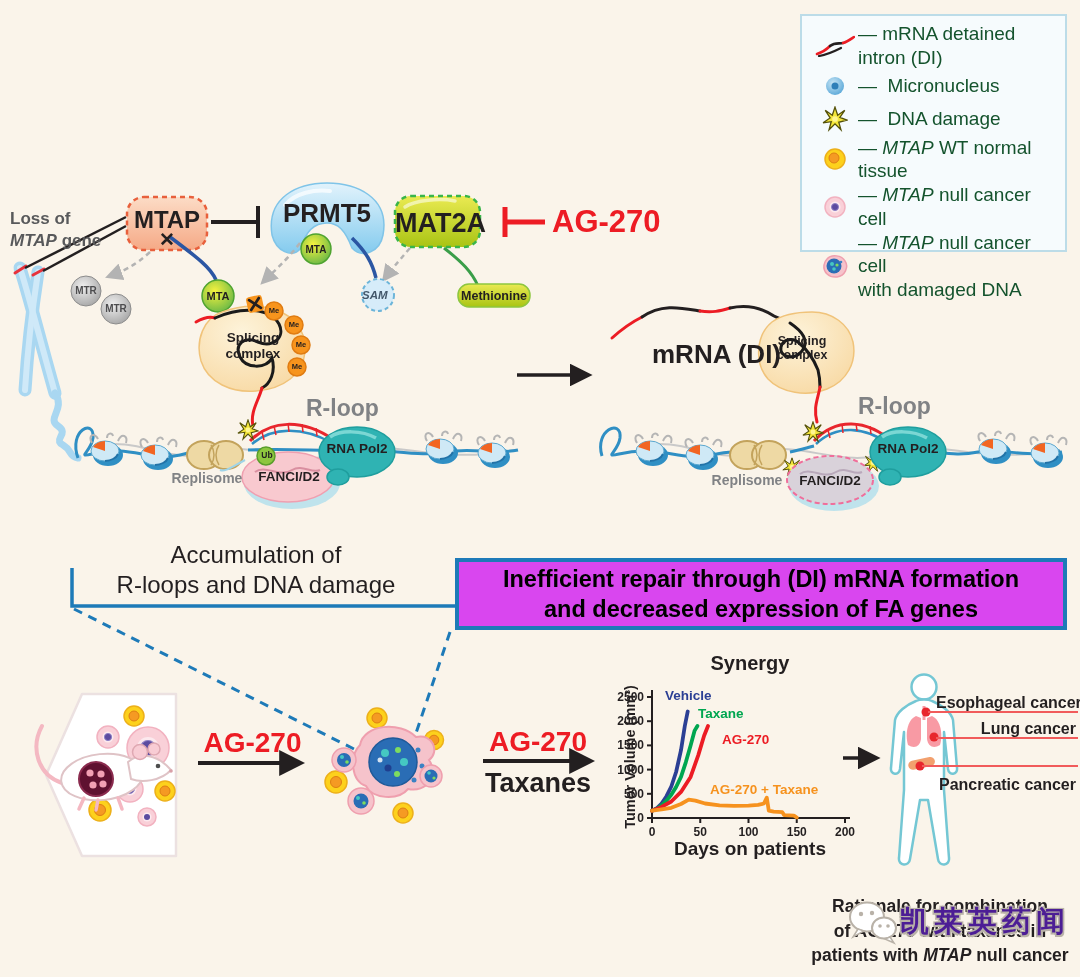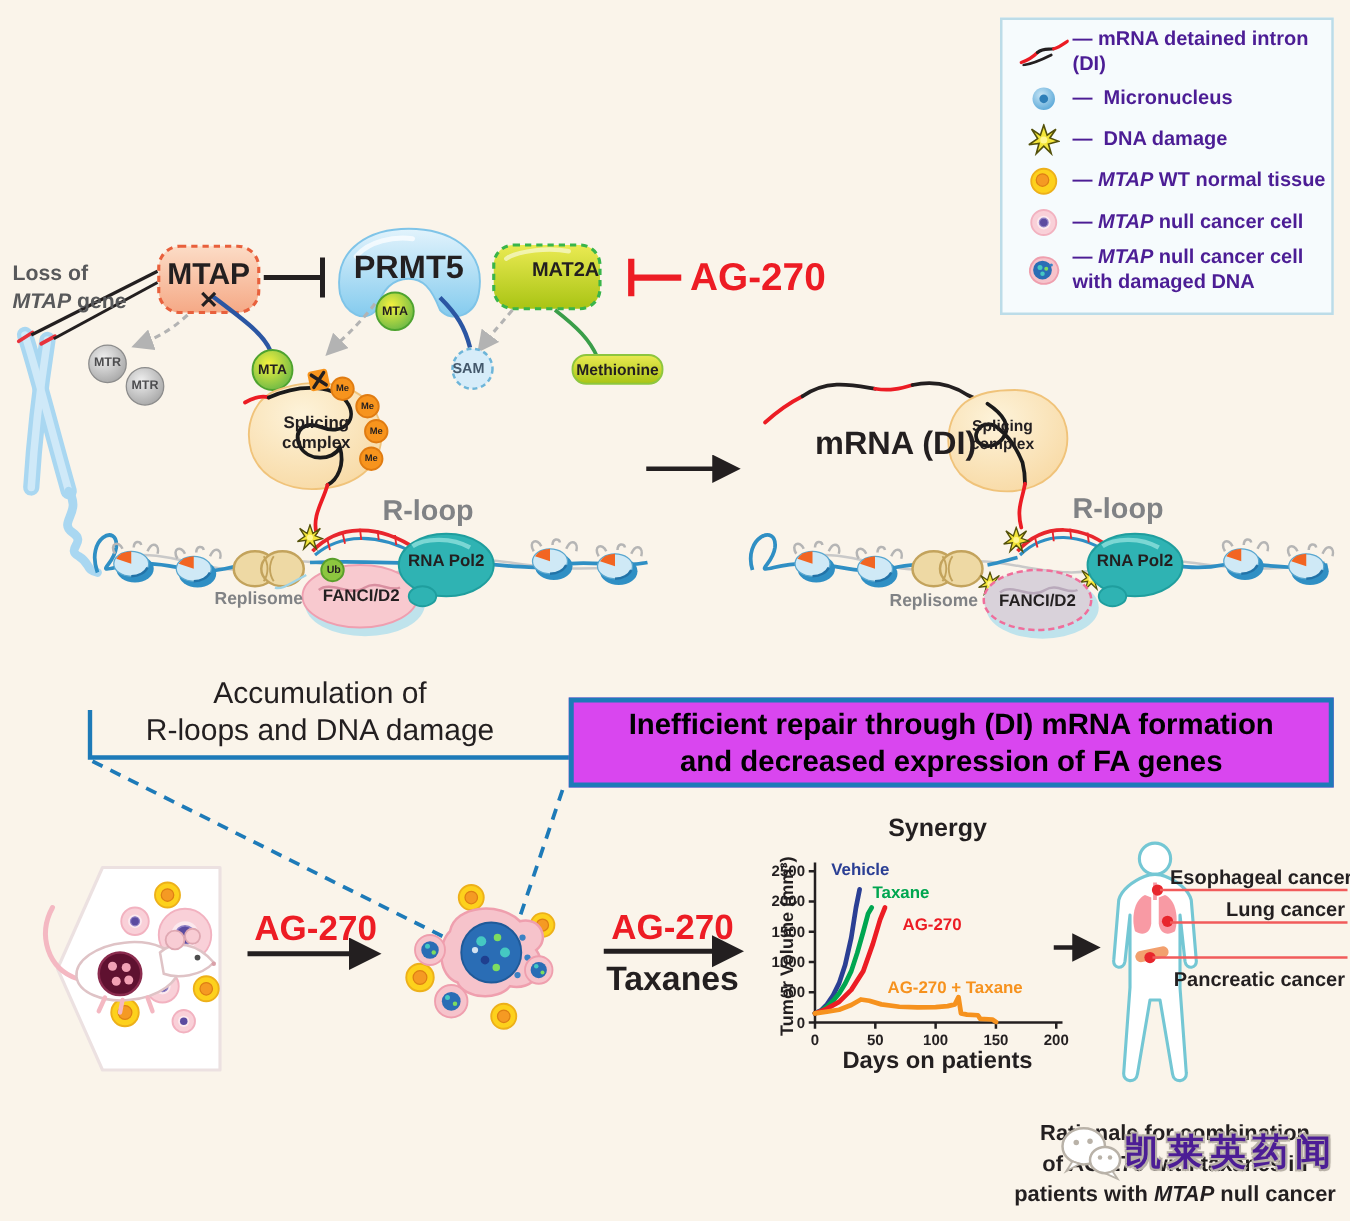--- a/index.html
+++ b/index.html
@@ -10,21 +10,21 @@
   .t{position:absolute;font-weight:bold;color:#231f20;white-space:nowrap;}
   .pre{white-space:pre-line;}
   .ctr{text-align:center;}
   .em{font-style:italic;}
   .gray{color:#808285;}
   
   #legend{position:absolute;left:800px;top:14px;width:267px;height:238px;background:#f6fbfd;
           border:2px solid #bcdce8;box-sizing:border-box;padding:6px 4px 4px 10px;}
   .lg-row{display:flex;align-items:center;min-height:33px;}
   .lg-ic{width:46px;display:flex;justify-content:center;align-items:center;flex:none;}
-  .lg-tx{font-size:16px;font-weight:bold;color:#4c1d95;line-height:1.25;}
+  .lg-tx{font-size:19px;font-weight:normal;color:#14532d;line-height:1.25;}
   
   #ineff-box{position:absolute;left:455px;top:558px;width:612px;height:72px;background:#d946ef;
              border:4px solid #1d7ab8;box-sizing:border-box;display:flex;align-items:center;justify-content:center;}
   #ineff-box .lg{font-size:23.5px;font-weight:bold;line-height:1.28;text-align:center;}
   #accum{position:absolute;left:71px;top:540px;width:370px;text-align:center;
          font-size:24px;font-weight:normal;line-height:1.25;color:#231f20;}
   
   #chart-wrap{position:absolute;left:610px;top:650px;width:260px;height:215px;}
   .tick{font:bold 12px "Liberation Sans",sans-serif;fill:#231f20;}
   .slabel{font:bold 13.5px "Liberation Sans",sans-serif;}
@@ -399,28 +399,28 @@
   </div>
 
   <div class="t" style="left:10px;top:208px;font-size:17px;color:#58595b;line-height:1.3;">
     <span class="rat-line">Loss of</span>
     <span class="em">MTAP</span><span> gene</span>
   </div>
 
   <div class="t ctr" style="left:127px;top:206px;width:80px;font-size:24px;">MTAP</div>
   <div class="t ctr" style="left:147px;top:228px;width:40px;font-size:19px;">✕</div>
   <div class="t ctr" style="left:277px;top:198px;width:100px;font-size:26px;">PRMT5</div>
-  <div class="t ctr" style="left:409px;top:208px;width:87px;font-size:16px;">MAT2A</div>
+  <div class="t ctr" style="left:395px;top:208px;width:87px;font-size:27px;">MAT2A</div>
   <div class="t" style="left:552px;top:204px;font-size:31px;color:#ed1c24;">AG-270</div>
 
   <div class="t ctr" style="left:71px;top:285px;width:30px;font-size:10px;color:#4d4d4f;">MTR</div>
   <div class="t ctr" style="left:101px;top:303px;width:30px;font-size:10px;color:#4d4d4f;">MTR</div>
   <div class="t ctr" style="left:202px;top:290px;width:32px;font-size:11px;">MTA</div>
   <div class="t ctr" style="left:300px;top:244px;width:32px;font-size:10px;">MTA</div>
-  <div class="t ctr" style="left:362px;top:289px;width:24px;font-size:11.5px;color:#44586b;">SAM</div>
+  <div class="t ctr" style="left:362px;top:289px;width:24px;font-size:11.5px;color:#44586b;font-style:italic;">SAM</div>
   <div class="t ctr" style="left:458px;top:289px;width:72px;font-size:12.5px;">Methionine</div>
 
   <div class="t ctr pre" style="left:208px;top:330px;width:90px;font-size:13.5px;line-height:1.15;">Splicing
 complex</div>
   <div class="t ctr" style="left:265px;top:306px;width:18px;font-size:7.5px;">Me</div>
   <div class="t ctr" style="left:285px;top:320px;width:18px;font-size:7.5px;">Me</div>
   <div class="t ctr" style="left:292px;top:340px;width:18px;font-size:7.5px;">Me</div>
   <div class="t ctr" style="left:288px;top:362px;width:18px;font-size:7.5px;">Me</div>
 
   <div class="t gray" style="left:306px;top:395px;font-size:23px;">R-loop</div>

